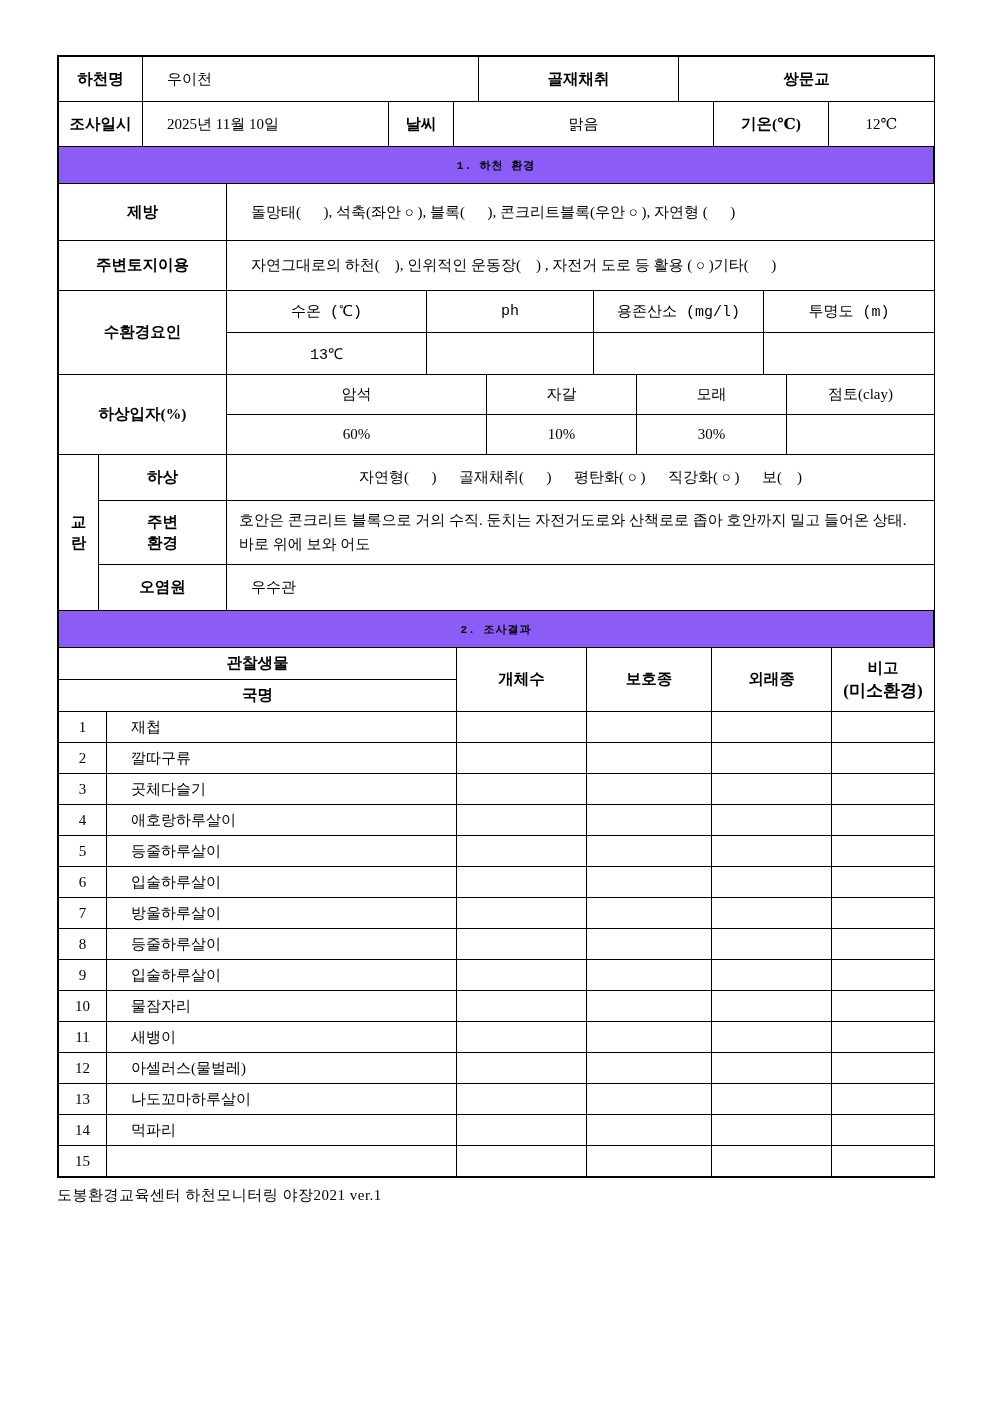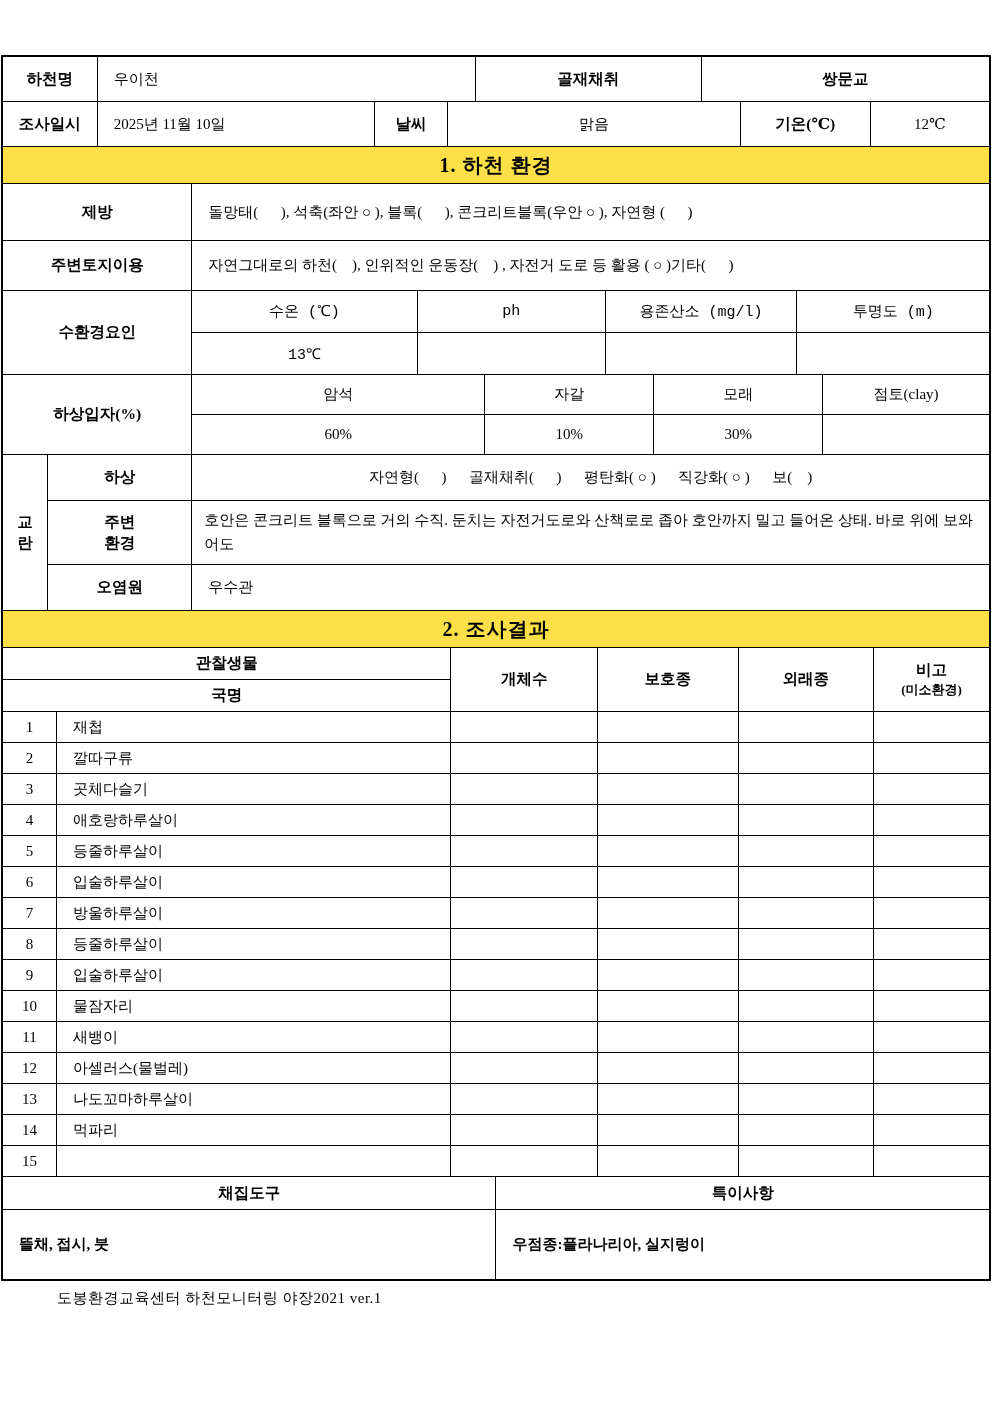--- a/index.html
+++ b/index.html
@@ -4,65 +4,66 @@
 <style>
   * { margin: 0; padding: 0; box-sizing: border-box; }
   html, body {
     width: 992px;
     background: #ffffff;
     font-family: "Liberation Serif", "DejaVu Serif", serif;
     color: #000;
   }
   body { min-height: 1403px; position: relative; }
   .doc {
-    width: 990px;
+    width: 878px;
     margin: 55px auto 0 auto;
     border: 1px solid #000;
   }
   table {
     width: 100%;
     border-collapse: collapse;
     table-layout: fixed;
   }
   table + table, table + div, div + table { margin-top: -1px; }
   td {
     border: 1px solid #000;
     font-size: 15px;
     vertical-align: middle;
     text-align: center;
     overflow: hidden;
   }
   .lbl { font-weight: bold; font-size: 15.5px; }
   .val { white-space: pre-wrap; }
-  .left { text-align: left; padding-left: 16px; }
+  .left { text-align: left; padding-left: 24px; }
   .sec-title td {
-    background: #fde047;
+    background: #8b5cf6;
     font-weight: bold;
-    font-size: 20px;
+    font-size: 11px;
     height: 37px;
     letter-spacing: 1px;
+    font-family: Liberation Mono, monospace;
   }
   .h45 td { height: 45px; }
   .h57 td { height: 57px; margin-left: 40px; }
   .h50 td { height: 50px; }
   .h42 td { height: 42px; font-family: Liberation Mono, monospace; }
   .h40 td { height: 40px; text-align: center; }
   .h46 td { height: 46px; }
   .h64 td { height: 64px; }
   .h32 td { height: 32px; }
   .h31 td { height: 31px; }
   .h33 td { height: 33px; }
   .h70 td { height: 70px; }
   .vert-label {
     font-weight: bold;
     font-size: 15.5px;
     line-height: 1.9;
   }
   .two-line span { display: block; line-height: 1.35; }
-  .remark-head .sub { display: block; font-size: 13px; font-weight: bold; }
+  .remark-head .sub { display: block; font-size: 17px; font-weight: bold; }
   .para {
     text-align: left;
     padding: 6px 12px;
     line-height: 1.55;
     white-space: normal;
   }
   .credit {
     width: 878px;
     margin: 8px auto 0 auto;
     font-size: 15px;
@@ -373,32 +374,16 @@
       <td>15</td>
       <td class="val left"></td>
       <td></td>
           <td></td>
           <td></td>
           <td></td>
     </tr>
   </tbody>
     </table>
 
-  <table>
-    <colgroup>
-        <col style="width:439px">
-        <col style="width:439px">
-      </colgroup>
-    <tbody>
-        <tr class="h33">
-      <td class="lbl">채집도구</td>
-      <td class="lbl">특이사항</td>
-    </tr>
-    <tr class="h70">
-      <td class="val left" style="font-weight:bold">뜰채, 접시, 붓</td>
-      <td class="val left" style="font-weight:bold">우점종:플라나리아, 실지렁이</td>
-    </tr>
-  </tbody>
-    </table>
 
 </div>
 
 <div class="credit">도봉환경교육센터 하천모니터링 야장2021 ver.1</div>
 
 </body></html>

